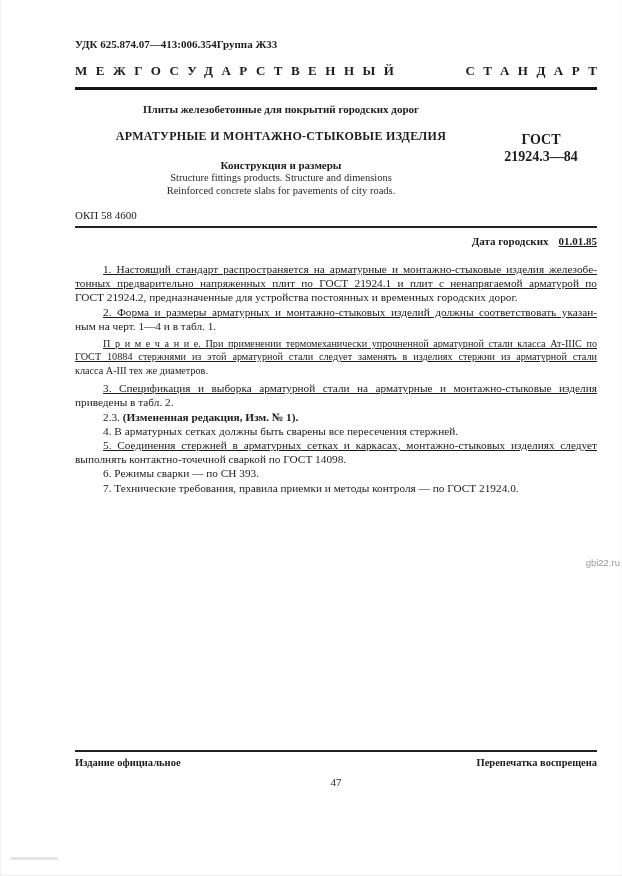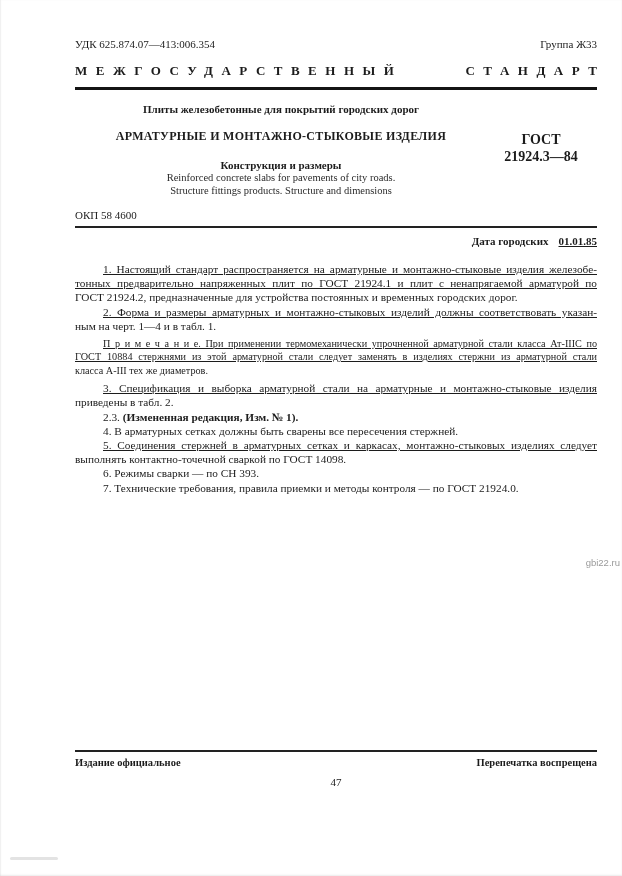--- a/index.html
+++ b/index.html
@@ -16,22 +16,22 @@
     color: #1c1c1c;
     overflow: hidden;
     box-shadow: inset 0 -1px 2px rgba(0,0,0,0.08), inset 1px 0 1px rgba(0,0,0,0.04);
   }
   .abs { position: absolute; }
   .col { left: 75px; width: 522px; }
 
   .topline {
     top: 38px;
     display: flex;
-    justify-content: space-between;
-    font-weight: normal;
+    justify-content: flex-start;
+    font-weight: bold;
     font-size: 11px;
   }
   .std-header {
     top: 63px;
     display: flex;
     justify-content: space-between;
     font-weight: bold;
     font-size: 13px;
     align-items: flex-end;
   }
@@ -138,22 +138,22 @@
     <span>СТАНДАРТ</span>
   </div>
 
   <div class="abs col rule-thick"></div>
 
   <div class="title-left abs">
     <div class="title-subject">Плиты железобетонные для покрытий городских дорог</div>
     <div class="title-main">АРМАТУРНЫЕ И МОНТАЖНО-СТЫКОВЫЕ ИЗДЕЛИЯ</div>
     <div class="title-sub">Конструкция и размеры</div>
     <div class="title-english">
+      <div>Structure fittings products. Structure and dimensions</div>
       <div>Reinforced concrete slabs for pavements of city roads.</div>
-      <div>Structure fittings products. Structure and dimensions</div>
     </div>
   </div>
 
   <div class="abs gost-block">
     <div>ГОСТ</div>
     <div>21924.3—84</div>
   </div>
 
   <div class="abs col okp">ОКП 58 4600</div>
   <div class="abs col rule-thin rule-okp"></div>

